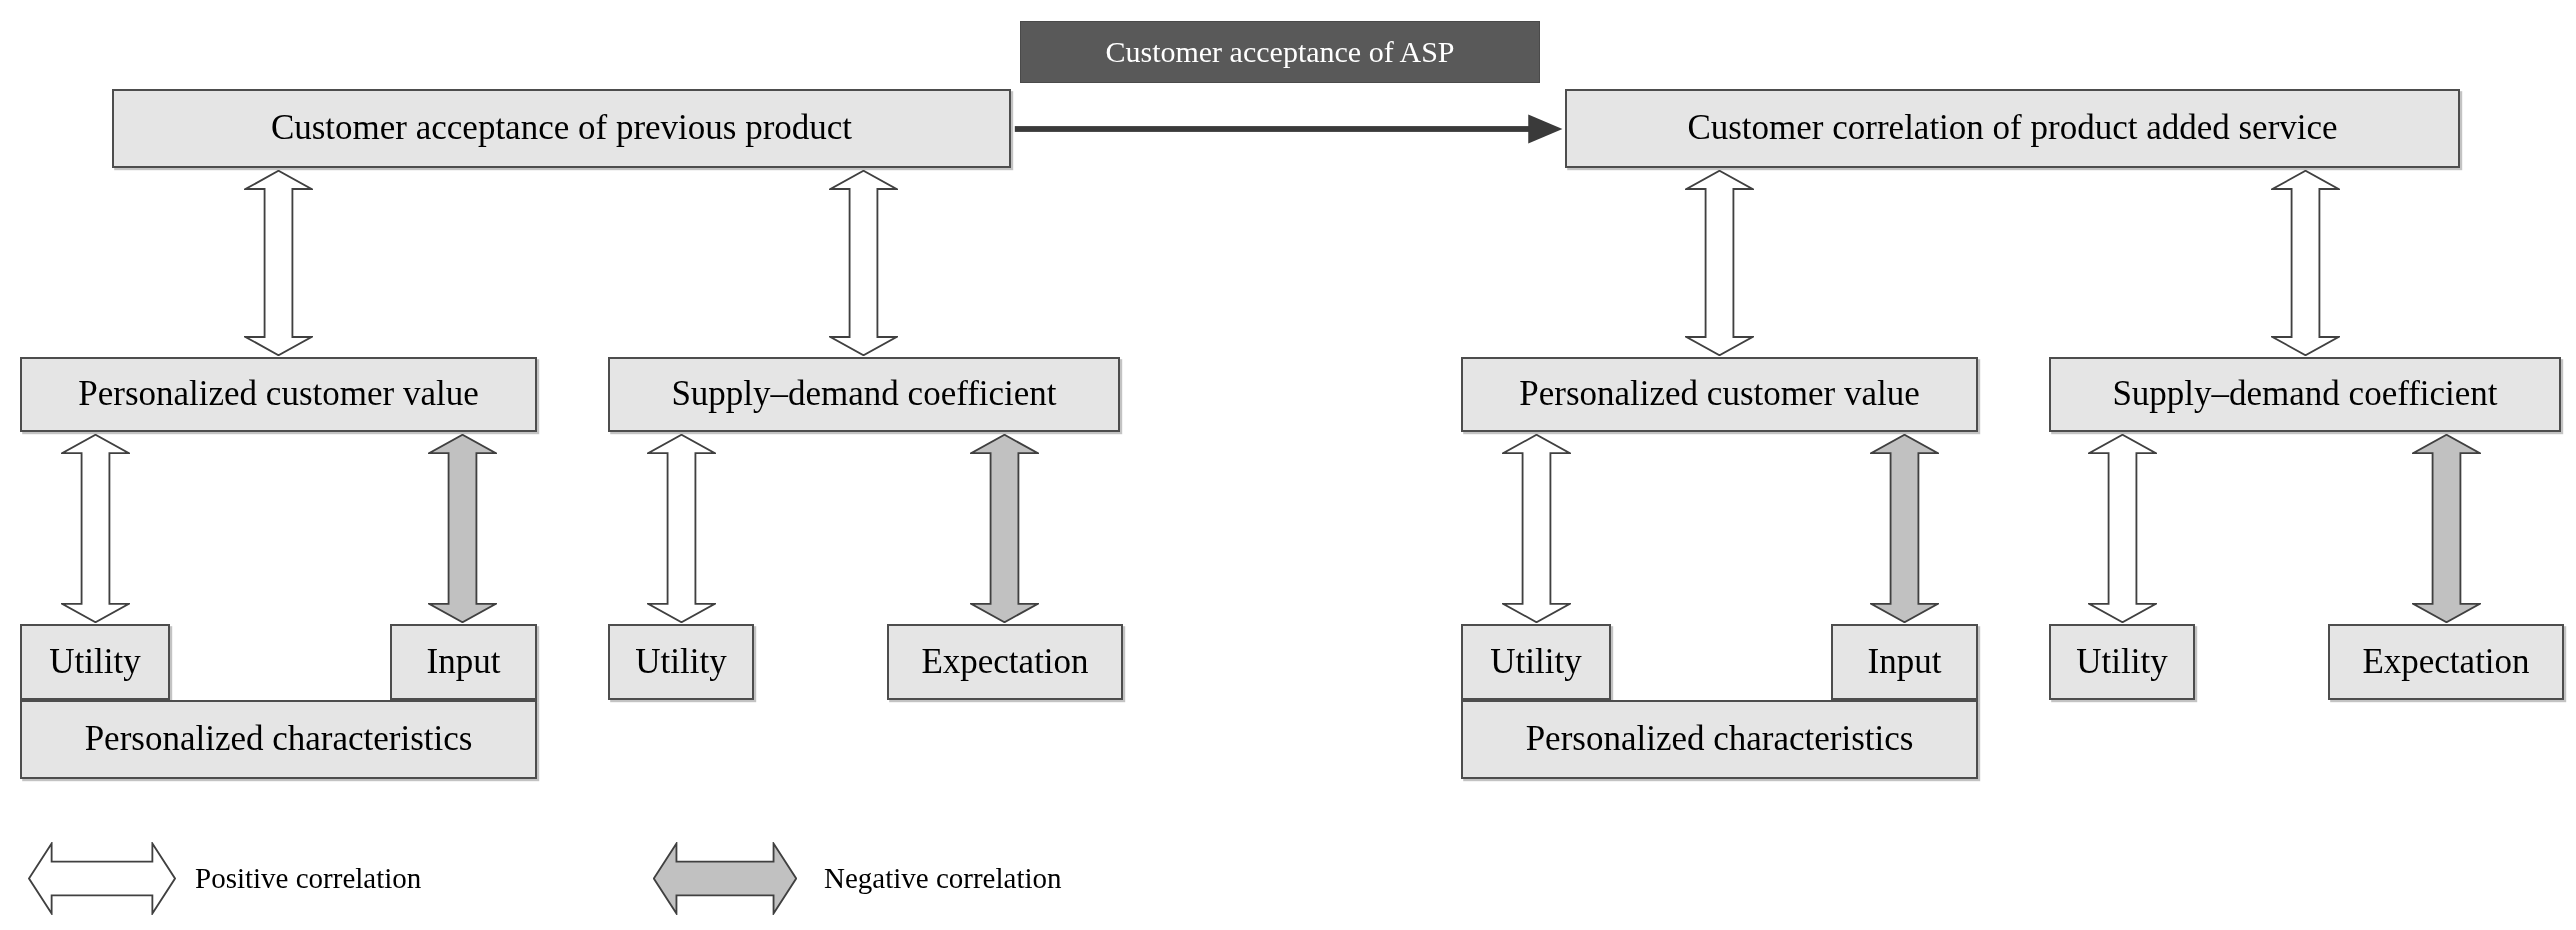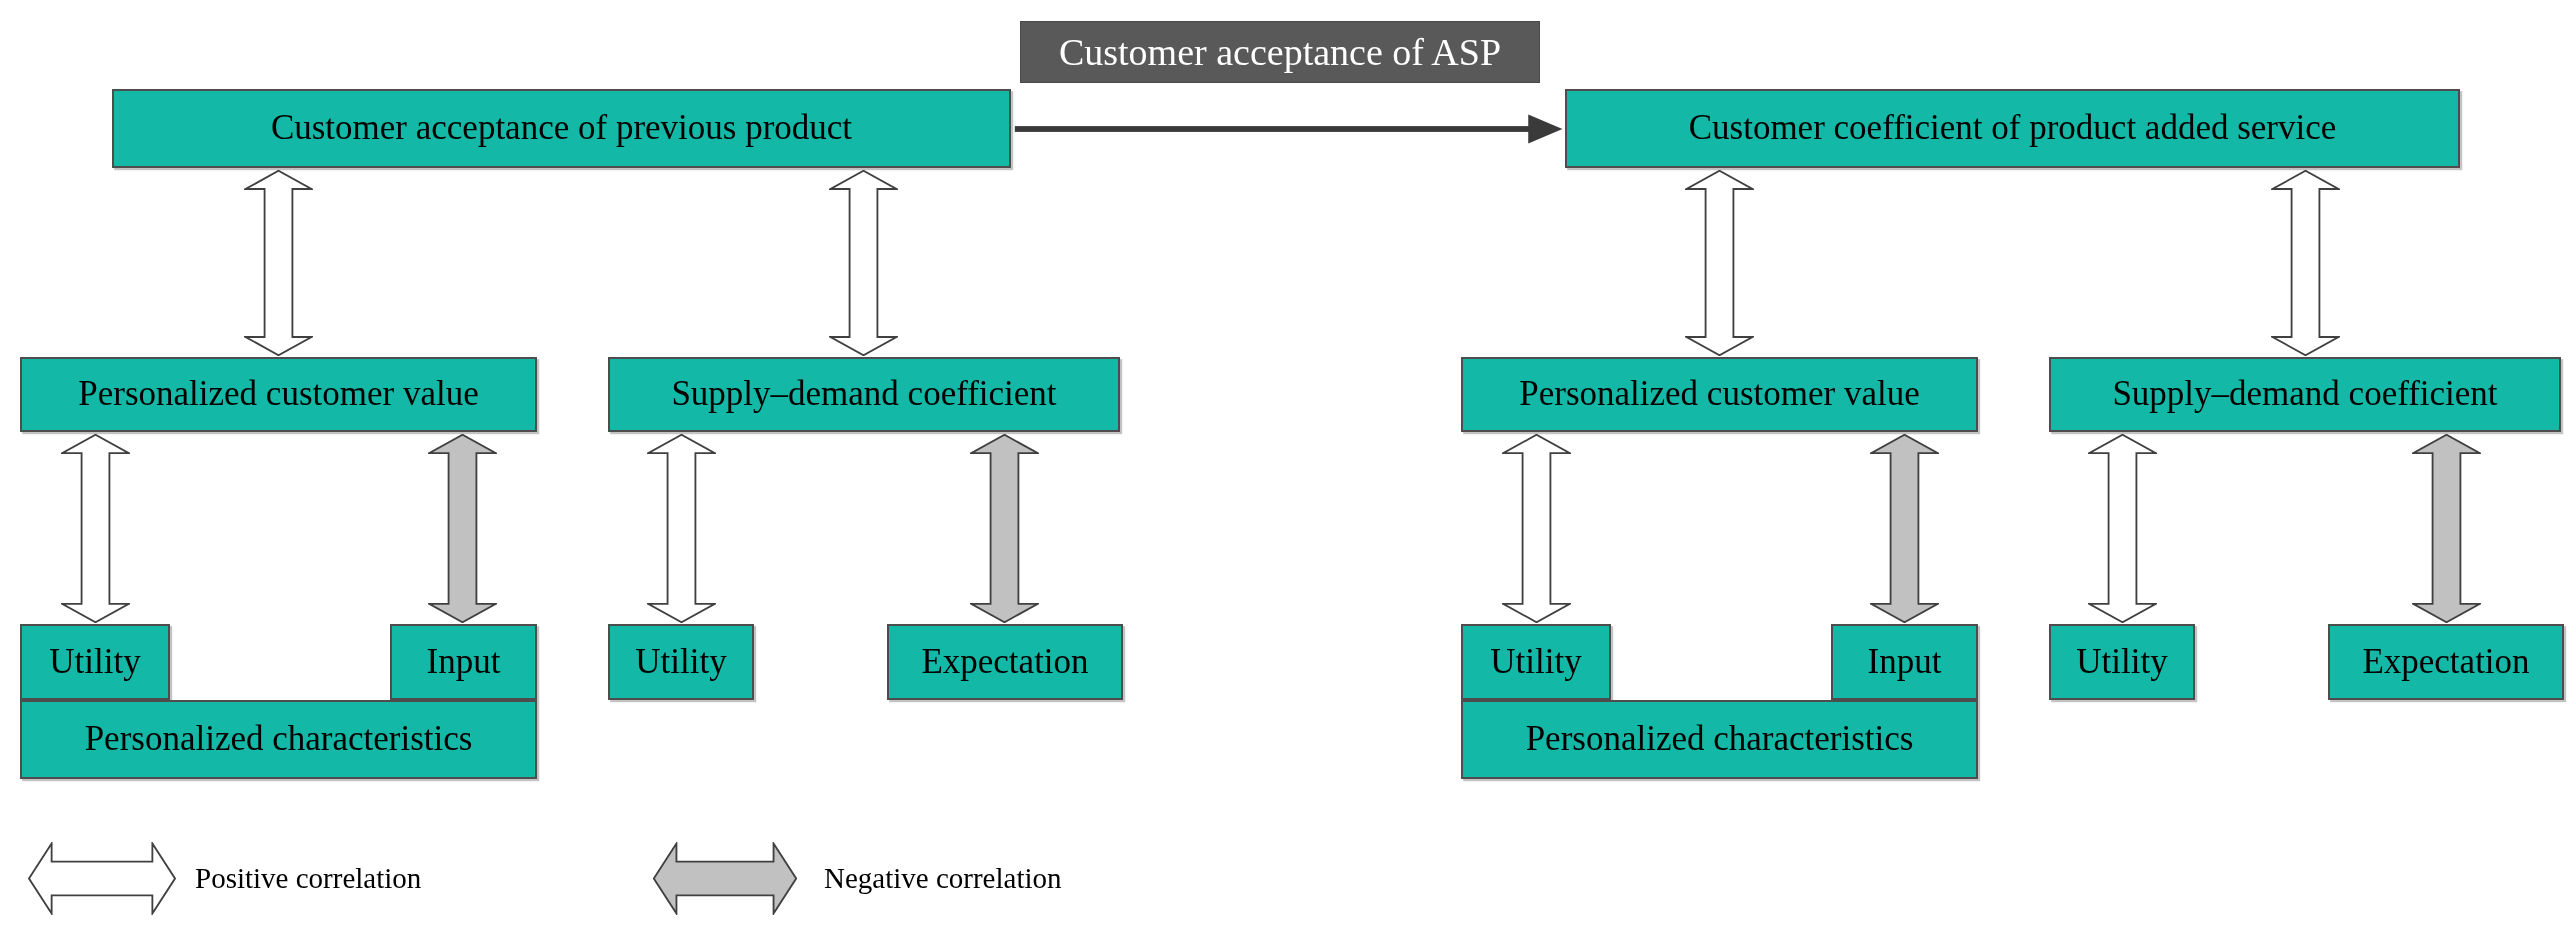--- a/index.html
+++ b/index.html
@@ -15,56 +15,56 @@
   body{
     width:2576px;height:930px;
     font-family:"Liberation Serif","DejaVu Serif",serif;
     color:#000;
     overflow:hidden;
   }
   .canvas{position:relative;width:2576px;height:930px;background:#fff;}
   .box{
     position:absolute;
     box-sizing:border-box;
-    background:#14b8a6;
+    background:#e5e5e5;
     border:2.2px solid var(--box_border);
     box-shadow:2.2px 2.2px 0 rgba(145,145,145,.55);
     display:flex;align-items:center;justify-content:center;
     font-size:35px;line-height:1.1;
     text-align:center;
     white-space:nowrap;
   }
   .title-box{
     position:absolute;
     box-sizing:border-box;
     background:var(--title_bg);
     color:var(--title_text);
     border:1.5px solid #4a4a4a;
     display:flex;align-items:center;justify-content:center;
-    font-size:38px;
+    font-size:30px;
     white-space:nowrap;
   }
   .arrow{position:absolute;display:block;}
   .arrow svg{display:block;}
   .connector{position:absolute;fill:var(--connector);}
   .legend-label{
     position:absolute;
     display:flex;align-items:center;
     font-size:29px;white-space:nowrap;
   }
 </style>
 </head>
 <body>
 
 <div class="canvas">
 
   <div class="title-box" style="left:1020px;top:20.5px;width:520px;height:62px;">Customer acceptance of ASP</div>
 
   <div class="box" style="left:112px;top:89px;width:899px;height:79px;">Customer acceptance of previous product</div>
-  <div class="box" style="left:1565px;top:89px;width:895px;height:79px;">Customer coefficient of product added service</div>
+  <div class="box" style="left:1565px;top:89px;width:895px;height:79px;">Customer correlation of product added service</div>
 
   <svg class="connector" style="left:1013px;top:113px;" width="552" height="32" viewBox="0 0 754 44">
     <rect x="0" y="18" width="712" height="8"></rect>
     <polygon points="706,2 753,22 706,42"></polygon>
   </svg>
 
   <div class="box" style="left:20px;top:357px;width:517px;height:75px;">Personalized customer value</div>
   <div class="box" style="left:608px;top:357px;width:512px;height:75px;">Supply–demand coefficient</div>
 
   <div class="box" style="left:1461px;top:357px;width:517px;height:75px;">Personalized customer value</div>

